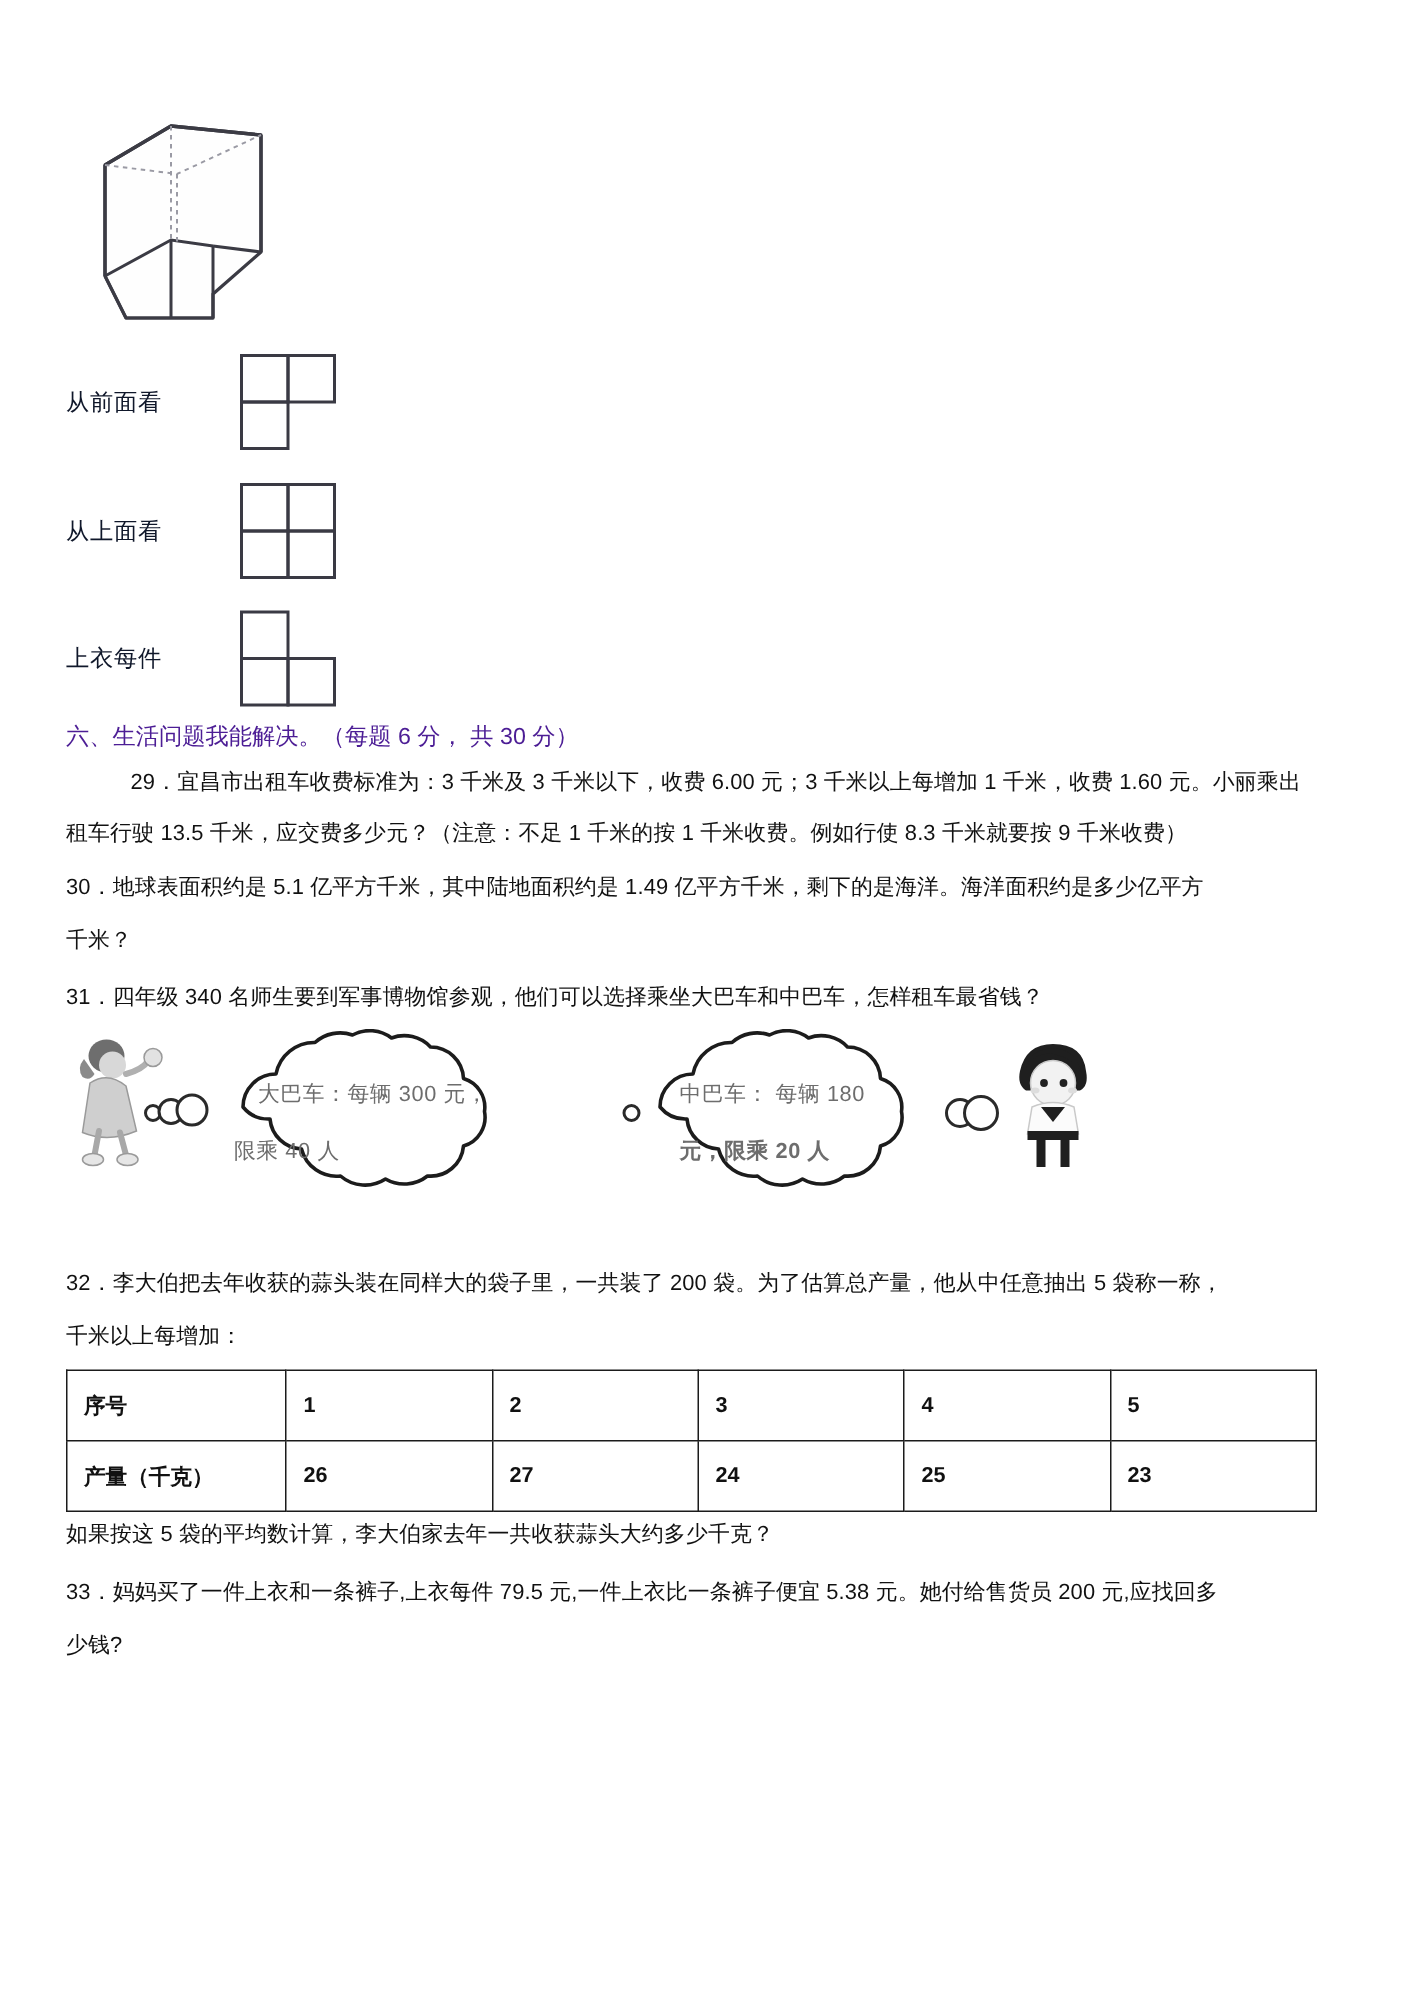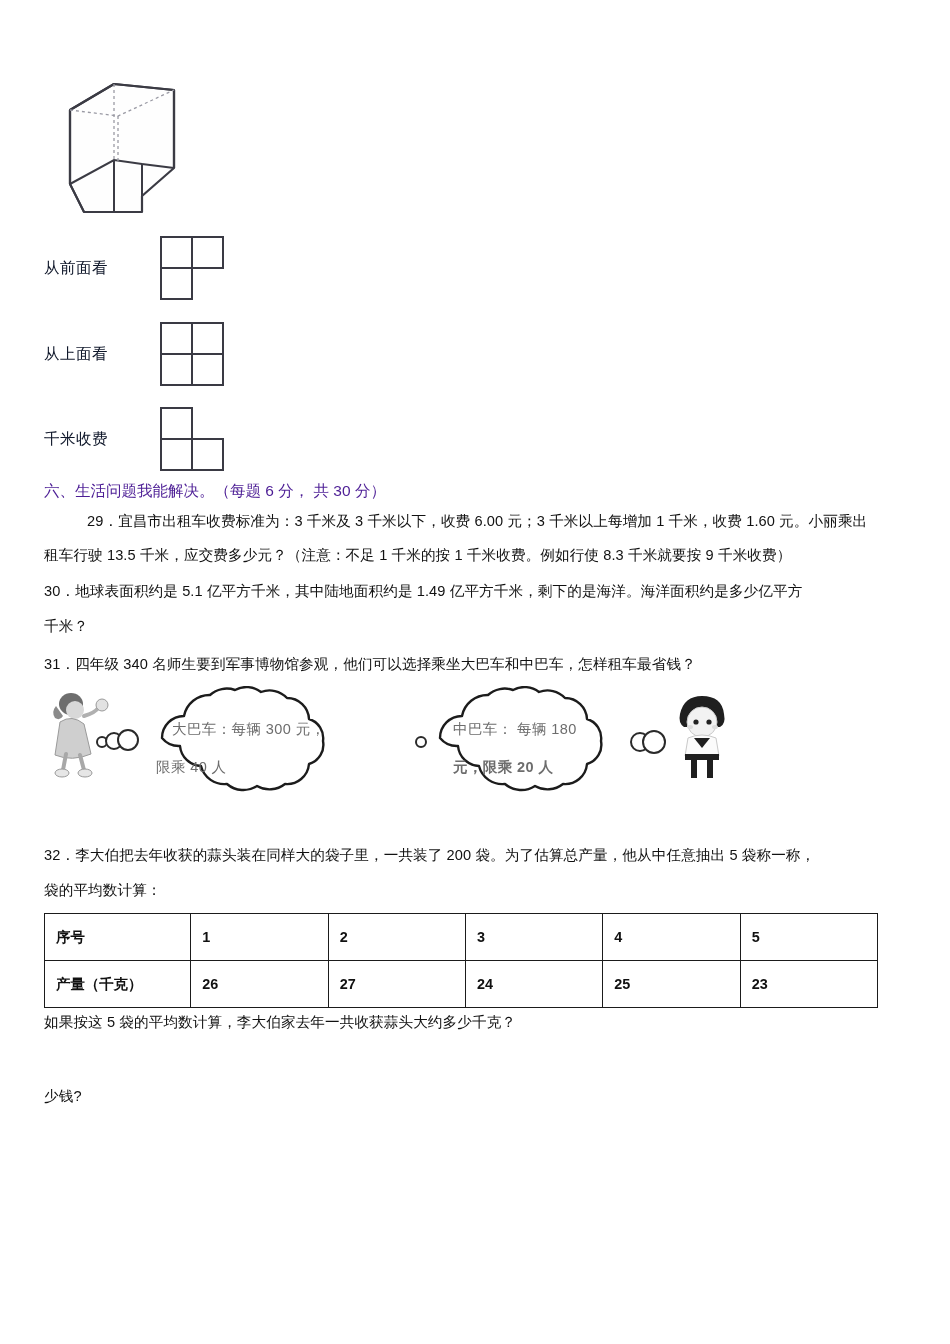--- a/index.html
+++ b/index.html
@@ -176,21 +176,21 @@
       <div class="cellgrid" style="width:68px;height:68px;">
         <div class="cell" style="left:0px;  top:0px;"></div>
         <div class="cell" style="left:31px; top:0px;"></div>
         <div class="cell" style="left:0px;  top:31px;"></div>
         <div class="cell" style="left:31px; top:31px;"></div>
       </div>
     </div>
   </div>
 
   <div class="view-row" id="view-row-left">
-    <div class="view-label">千米收费</div>
+    <div class="view-label">上衣每件</div>
     <div class="view-shape">
       <div class="cellgrid" style="width:68px;height:68px;">
         <div class="cell" style="left:0px;  top:0px;"></div>
         <div class="cell" style="left:0px;  top:31px;"></div>
         <div class="cell" style="left:31px; top:31px;"></div>
       </div>
     </div>
   </div>
 
   <div class="sect-head" style="top:481px;">六、生活问题我能解决。（每题 6 分， 共 30 分）</div>
@@ -274,21 +274,21 @@
       </g>
     </svg>
 
     <div class="cloud-text" style="left:128px; top:34px;">大巴车：每辆 300 元，</div>
     <div class="cloud-text" style="left:112px; top:72px;">限乘 40 人</div>
     <div class="cloud-text" style="left:409px; top:34px;">中巴车： 每辆 180</div>
     <div class="cloud-text" style="left:409px; top:72px;font-weight:bold;">元，限乘 20 人</div>
   </div>
 
   <div class="qline" style="top:846px;">32．李大伯把去年收获的蒜头装在同样大的袋子里，一共装了 200 袋。为了估算总产量，他从中任意抽出 5 袋称一称，</div>
-  <div class="qline" style="top:881px;">袋的平均数计算：</div>
+  <div class="qline" style="top:881px;">千米以上每增加：</div>
 
   <table id="yield-table">
     <colgroup>
       <col class="c0">
         <col class="cx">
         <col class="cx">
         <col class="cx">
         <col class="cx">
         <col class="cx">
     </colgroup>
@@ -307,15 +307,16 @@
         <td>27</td>
         <td>24</td>
         <td>25</td>
         <td>23</td>
       </tr>
     </tbody>
   </table>
 
   <div class="qline" style="top:1013px;">如果按这 5 袋的平均数计算，李大伯家去年一共收获蒜头大约多少千克？</div>
 
+  <div class="qline" style="top:1052px;">33．妈妈买了一件上衣和一条裤子,上衣每件 79.5 元,一件上衣比一条裤子便宜 5.38 元。她付给售货员 200 元,应找回多</div>
   <div class="qline" style="top:1087px;">少钱?</div>
 
 </div>
 
 </body></html>

